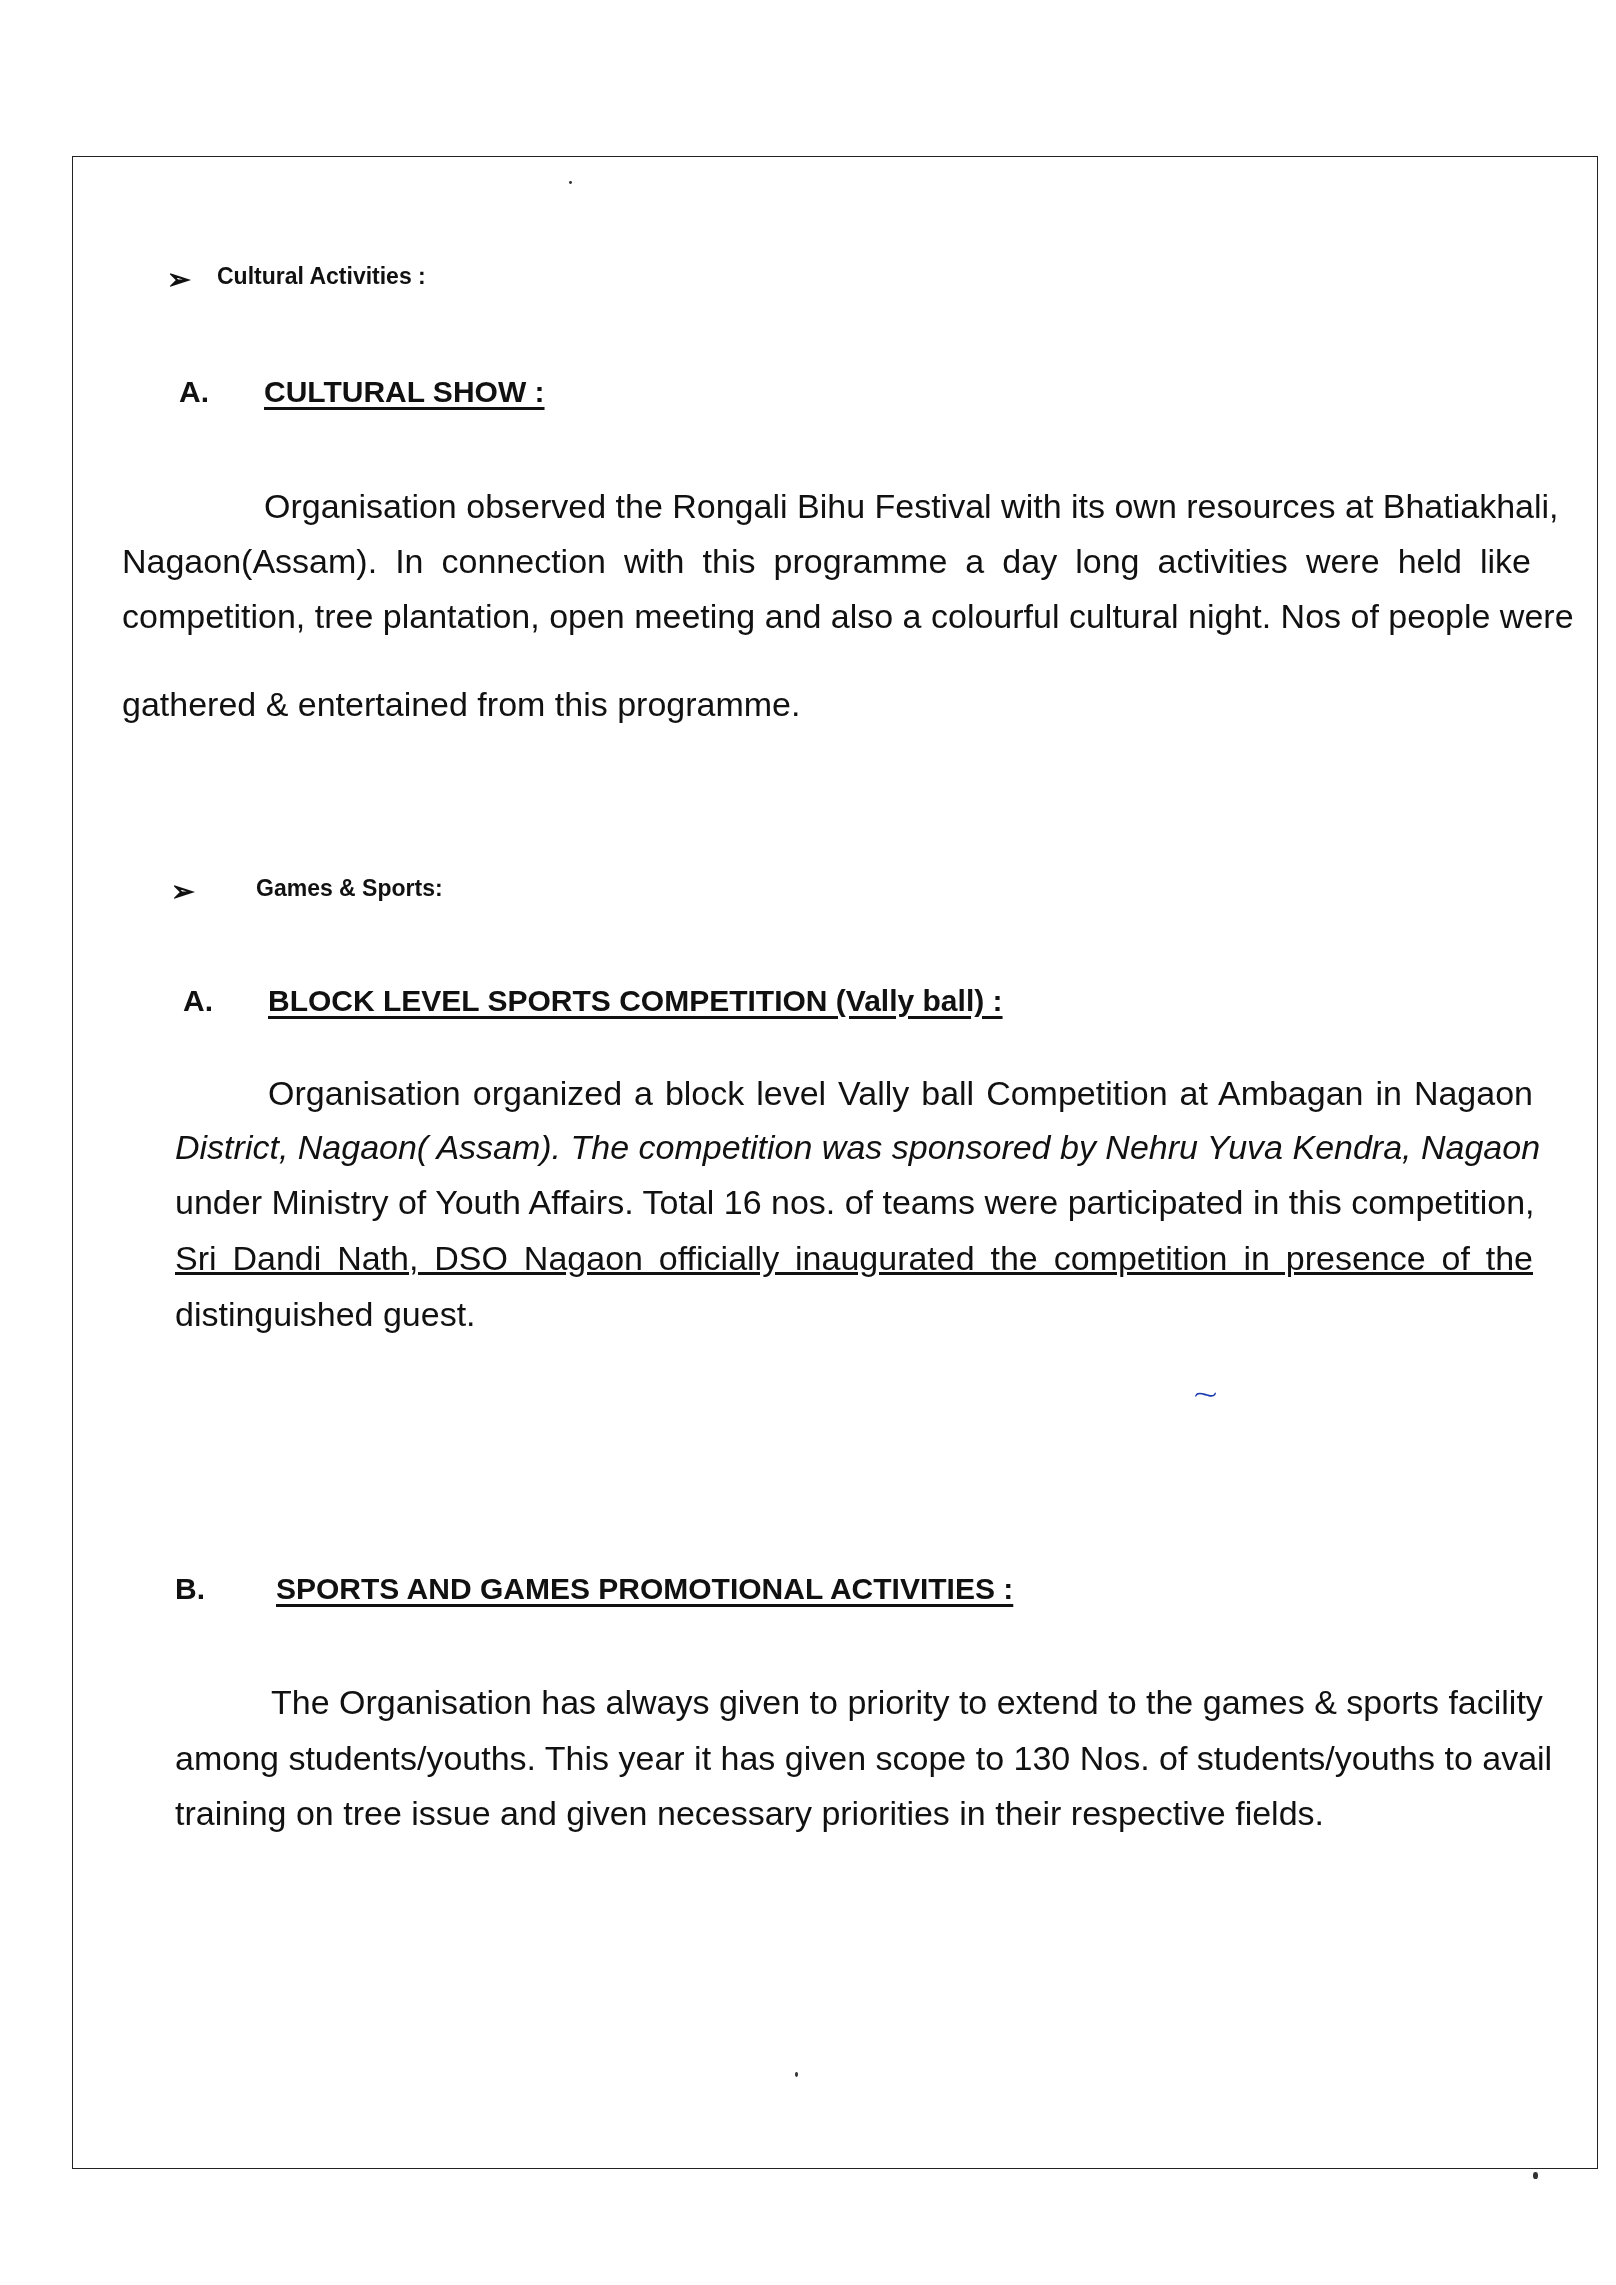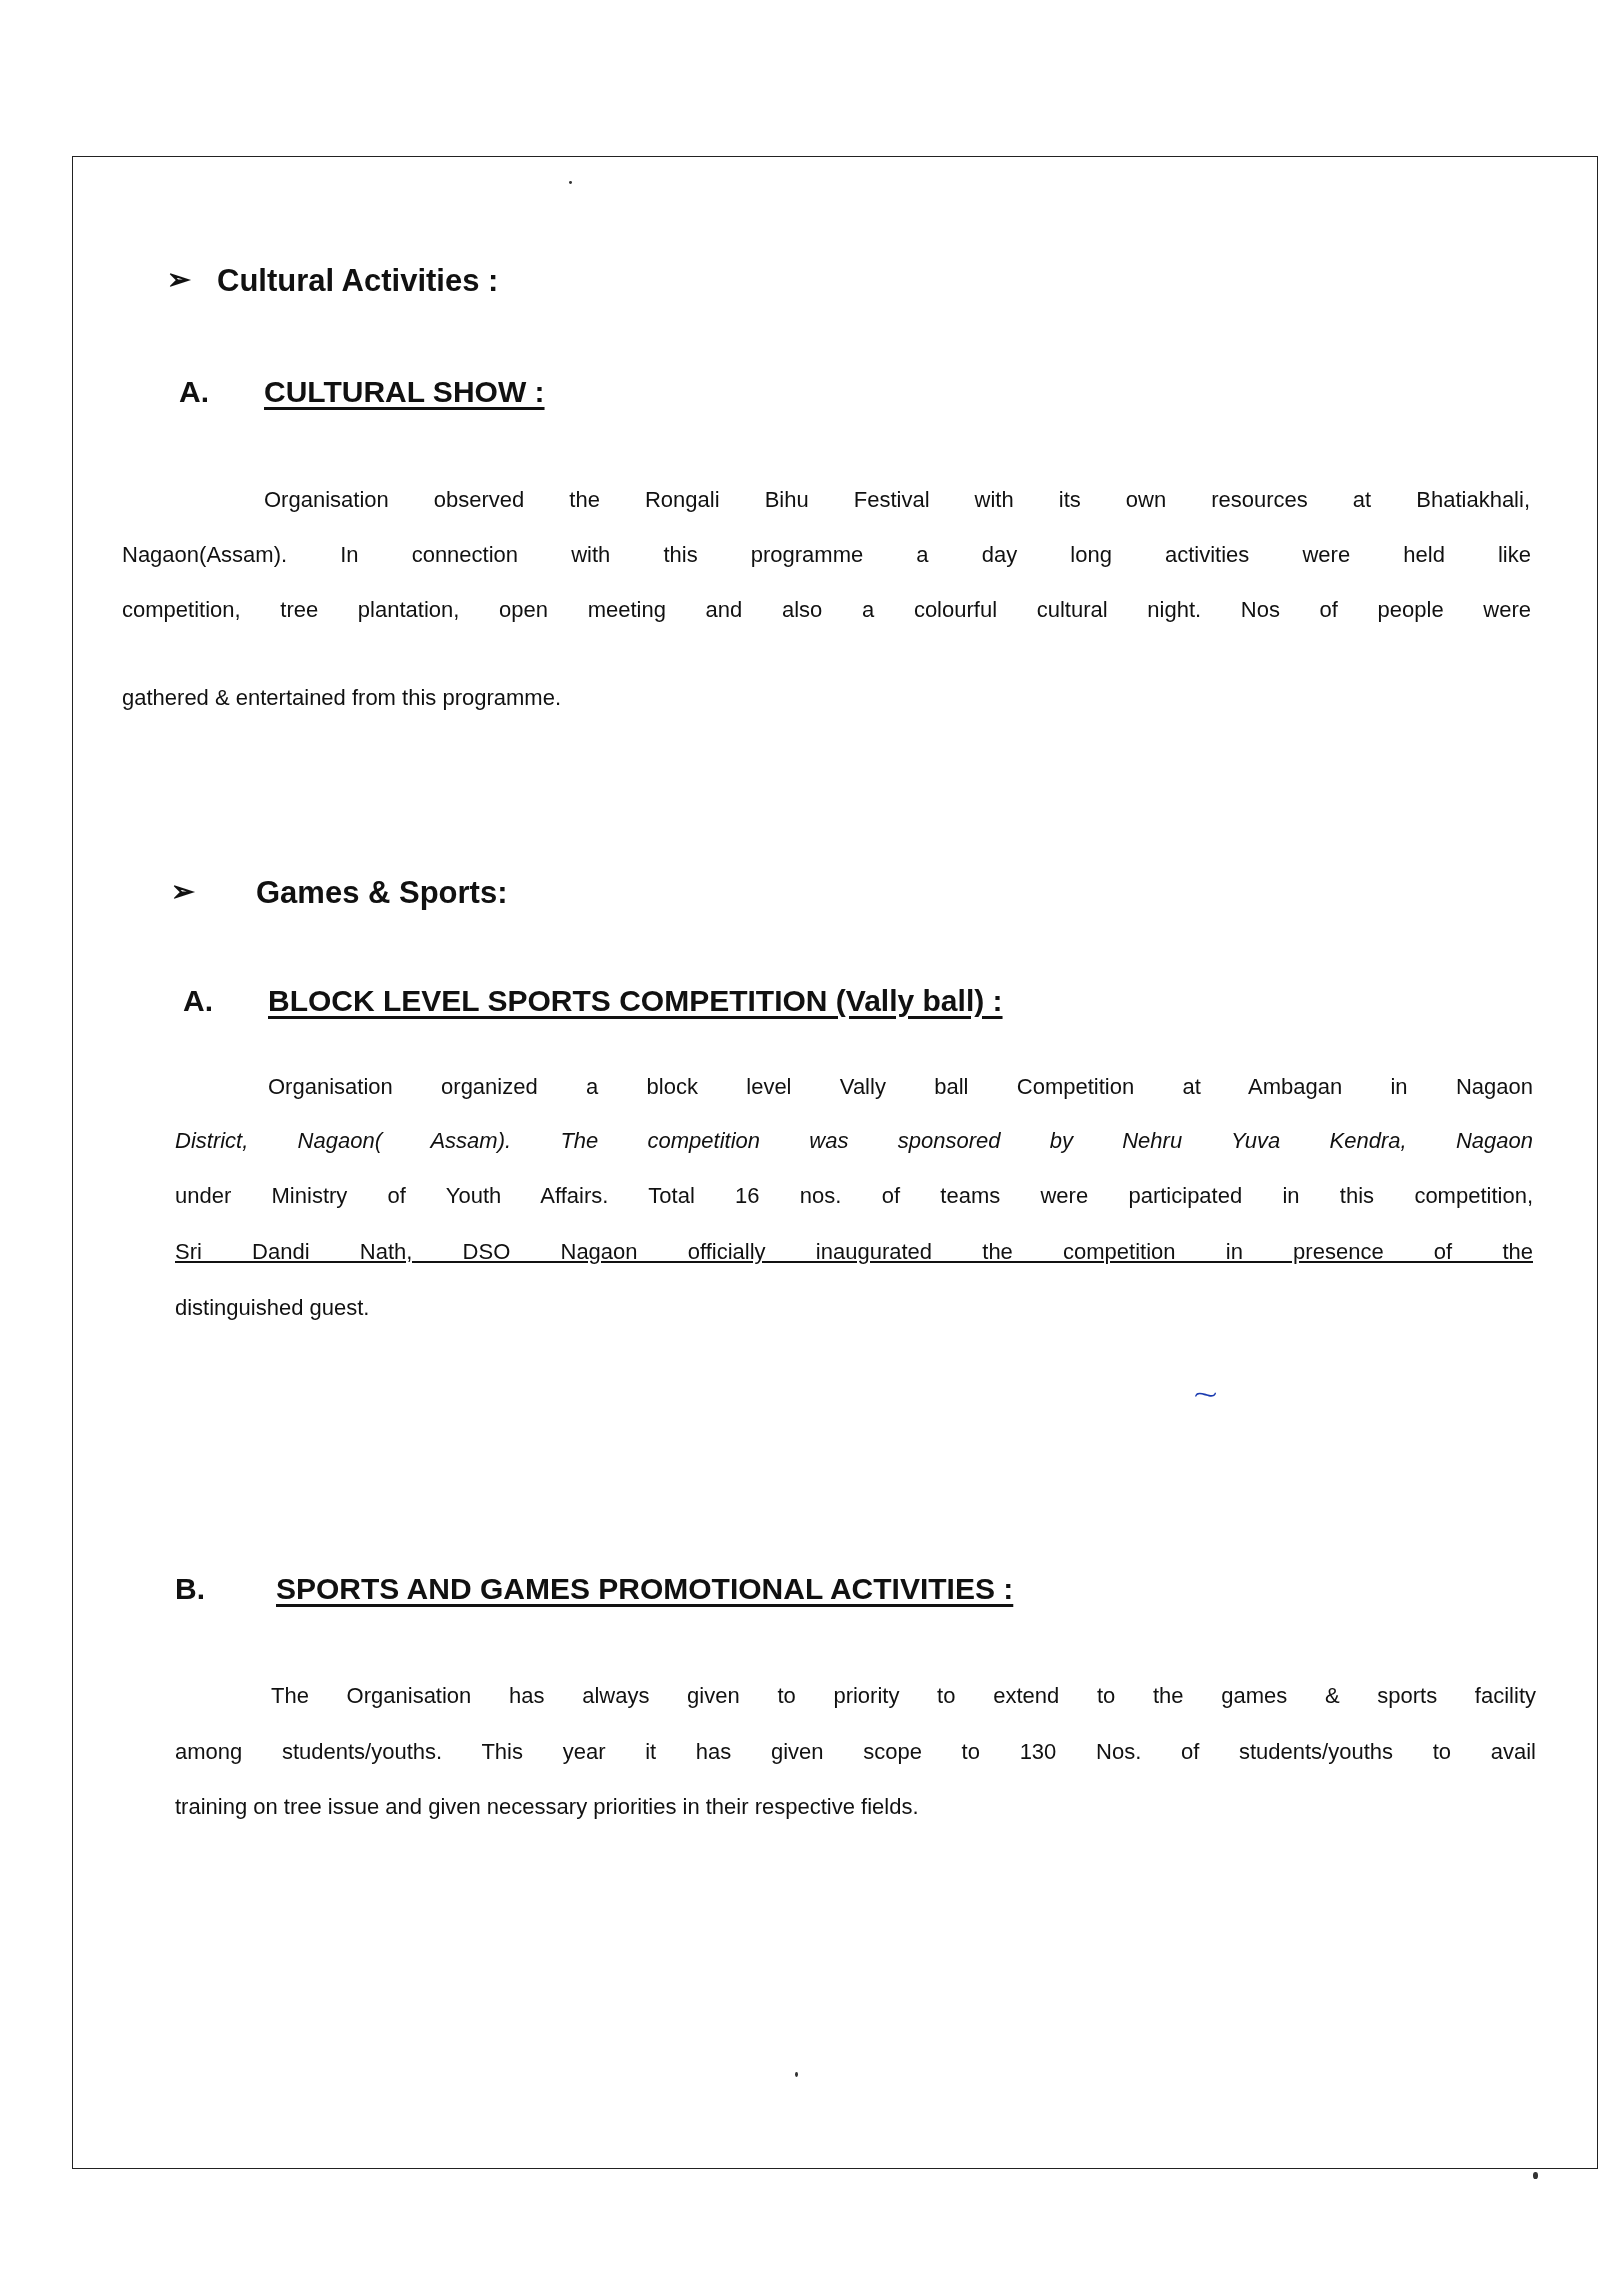--- a/index.html
+++ b/index.html
@@ -1,25 +1,25 @@
 <!DOCTYPE html>
 <html style="font-size:15px"><head>
 <meta charset="utf-8">
 <style>
   html, body { margin:0; padding:0; background:#fff; }
   body { width:1617px; height:2286px; position:relative; overflow:hidden;
          font-family:"Liberation Sans", sans-serif; color:#111; }
   .frame { position:absolute; left:72px; top:156px; width:1526px; height:2013px;
            border:1.9px solid #222; box-sizing:border-box; }
   .abs { position:absolute; white-space:nowrap; }
-  .h1 { font-weight:bold; font-size:31px; }
+  .h1 { font-weight:bold; font-size:23px; }
   .h2 { font-weight:bold; font-size:30px; }
   .u { text-decoration:underline; text-underline-offset:4.8px; text-decoration-thickness:2.9px; }
   .arrow { font-size:28.5px; font-weight:bold; }
-  .line { position:absolute; font-size:22px; white-space:nowrap; text-align:justify; text-align-last:justify; }
+  .line { position:absolute; font-size:34px; white-space:nowrap; text-align:justify; text-align-last:justify; }
   .line.last { text-align-last:left; }
   .mark { position:absolute; color:#1a3bb0; font-size:25px; }
   .speck { position:absolute; background:#333; border-radius:50%; }
 </style>
 </head>
 <body>
 
 <div class="frame"></div>
 
 <span class="abs arrow" style="left:167px; top:263px;">➢</span>

